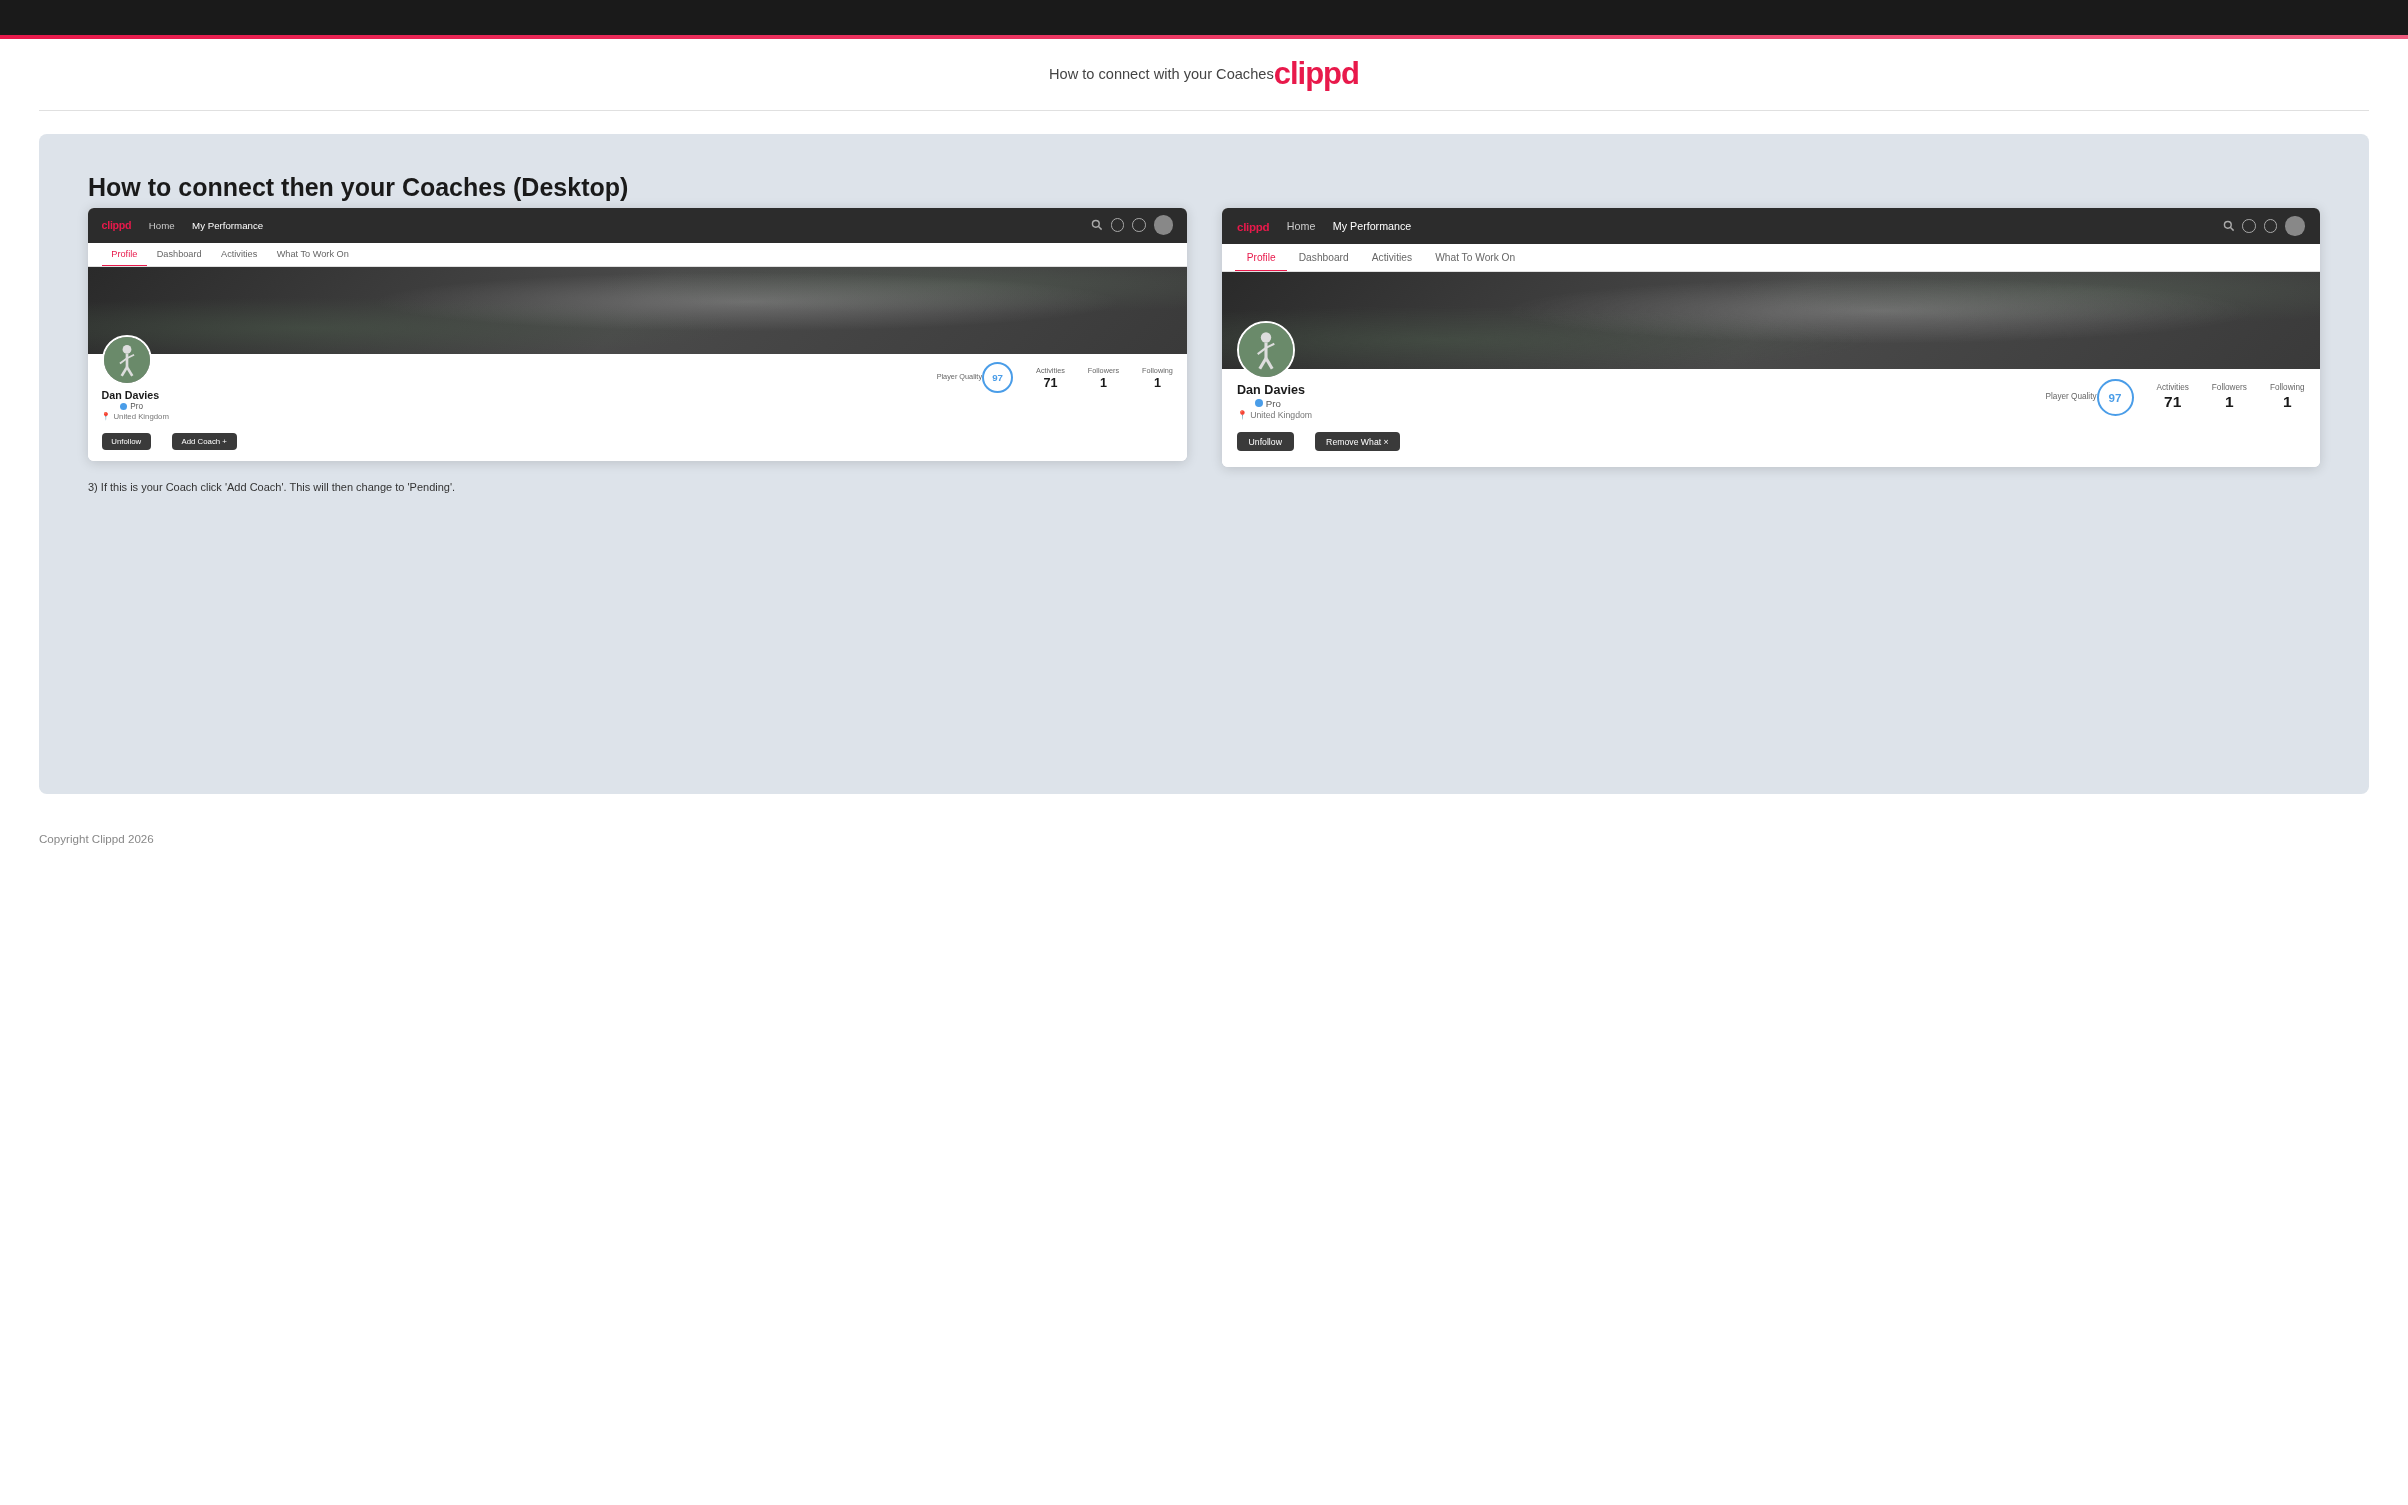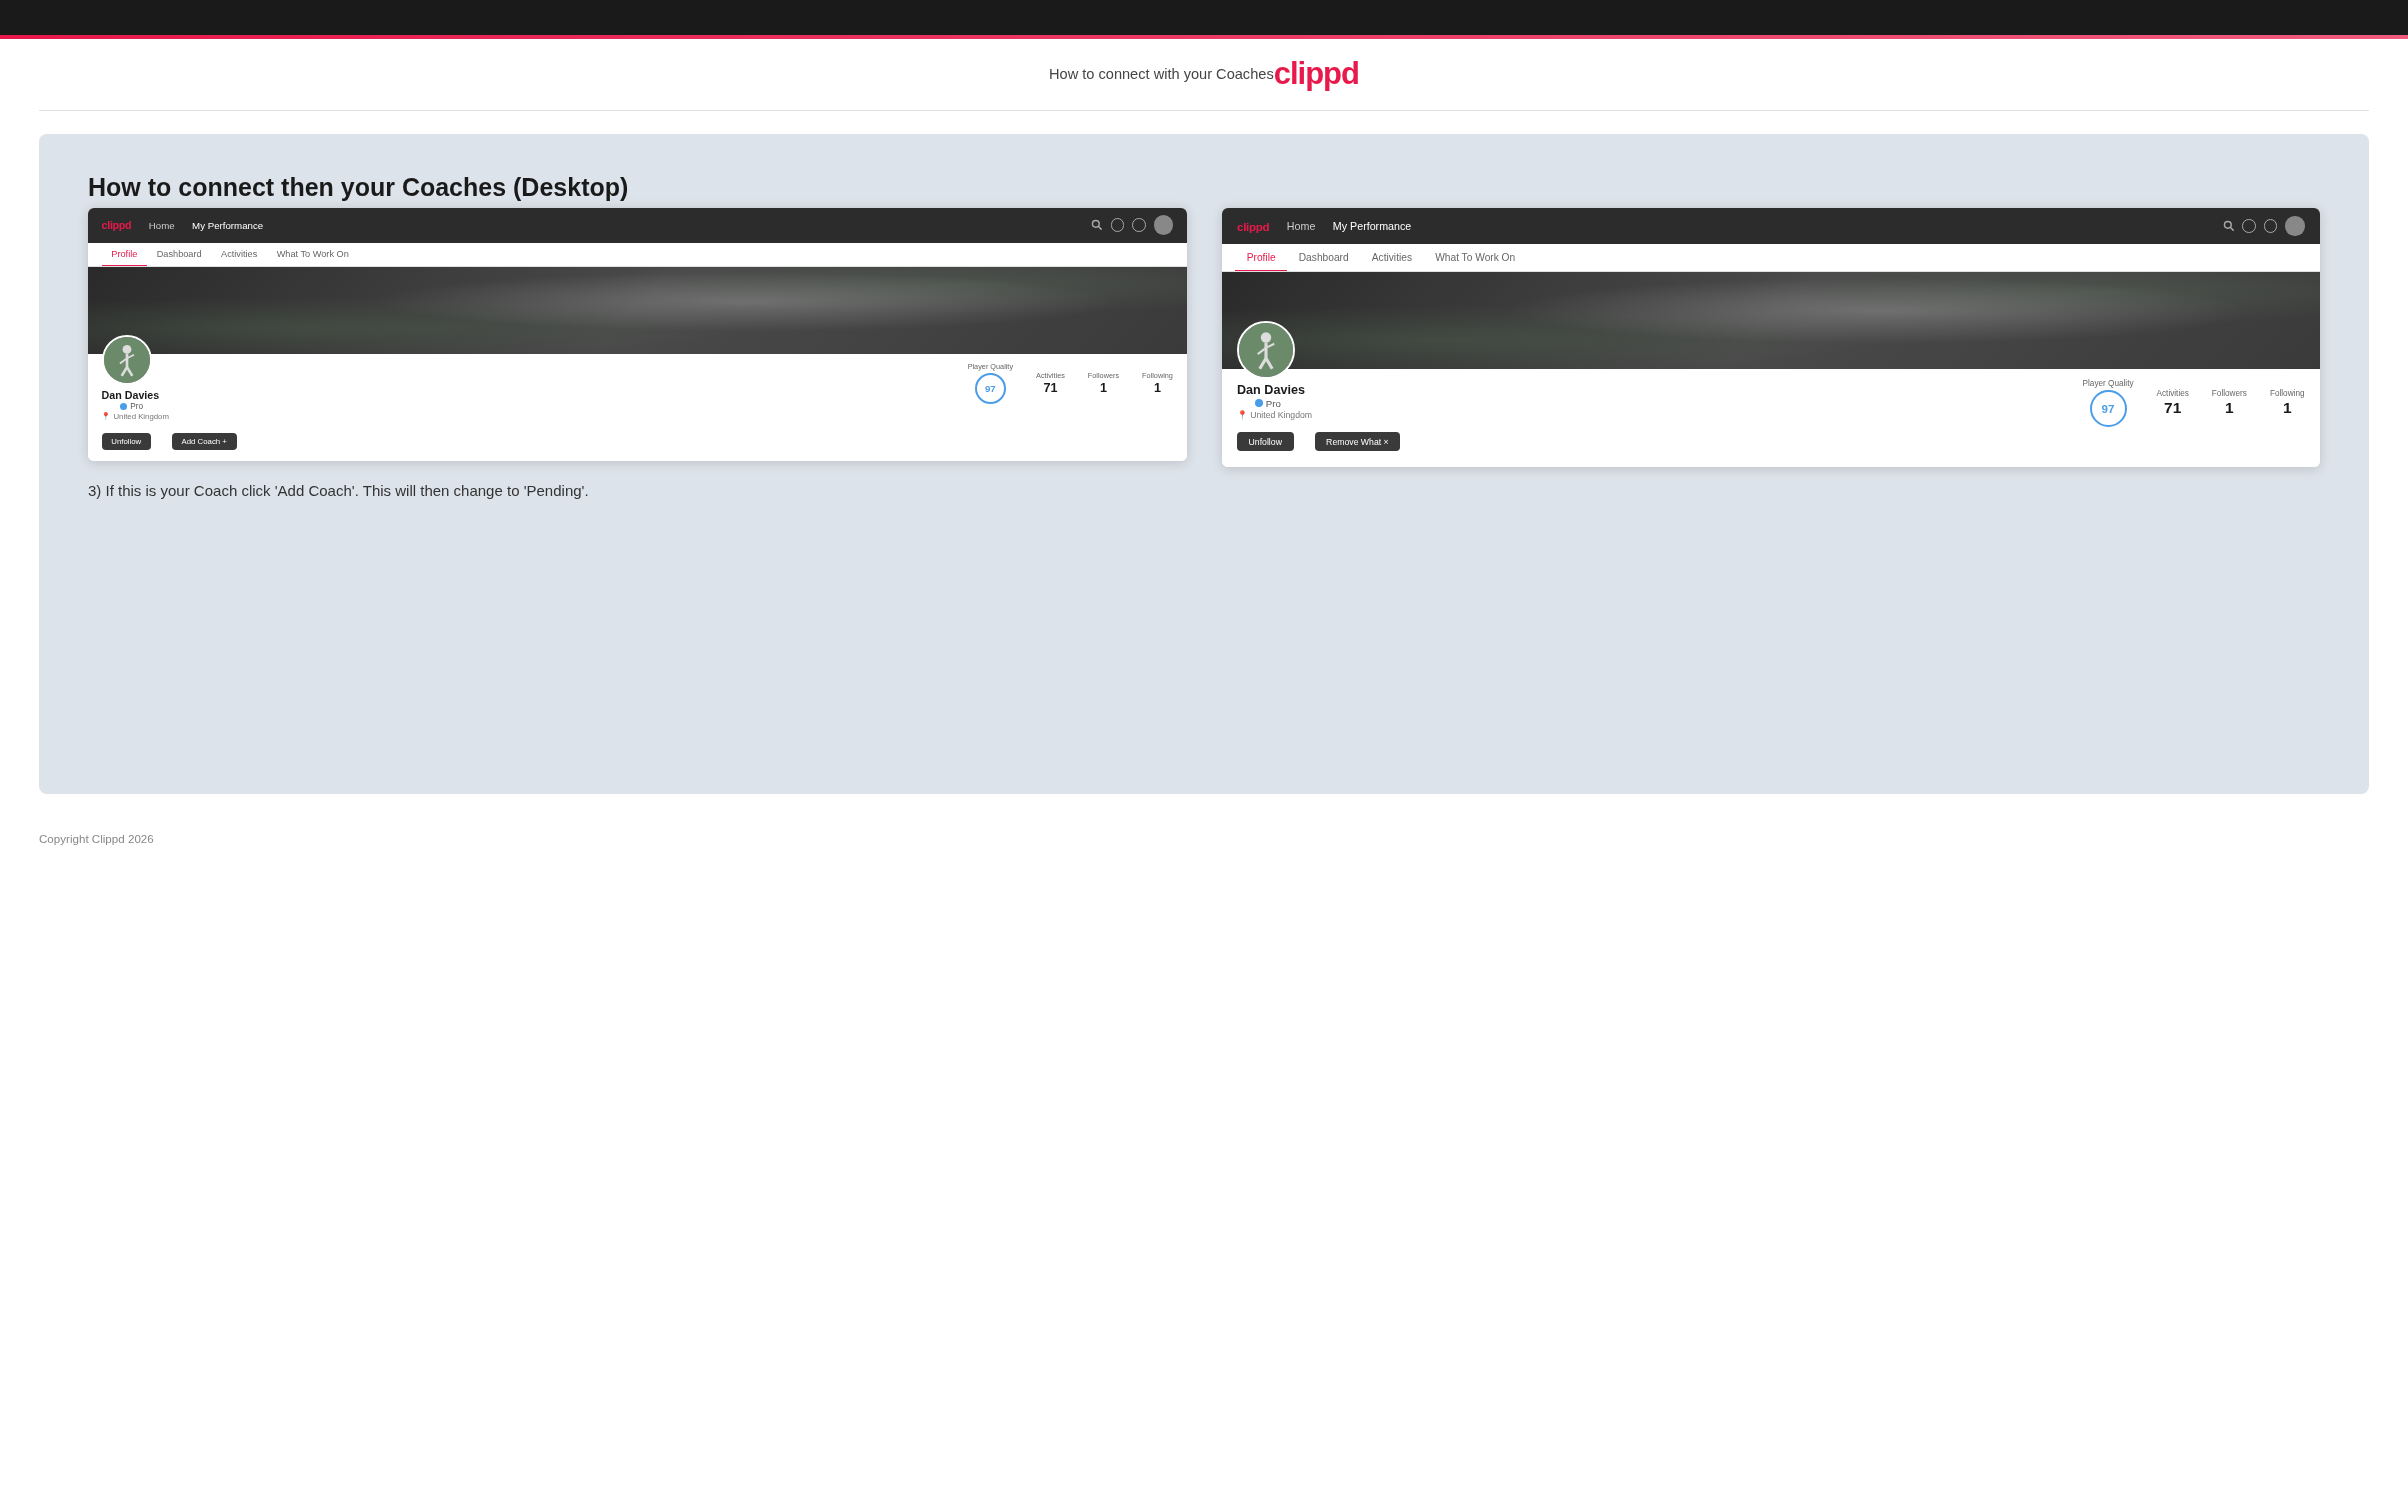--- a/index.html
+++ b/index.html
@@ -227,21 +227,21 @@
     }
 
     .mock-location {
       font-size: 7.8px;
       color: #777;
       margin-top: 1px;
     }
 
     .mock-quality {
       display: flex;
-      flex-direction: column;
+      flex-direction: row;
       align-items: center;
     }
 
     .mock-quality-label {
       font-size: 7.3px;
       color: #666;
       margin-bottom: 1.9px;
     }
 
     .mock-quality-circle {
@@ -306,21 +306,21 @@
     .mock-btn-remove {
       background: #3a3a3a;
       color: #fff;
       display: flex;
       align-items: center;
       gap: 2.9px;
     }
 
     
     .description-text {
-      font-size: 15px;
+      font-size: 11px;
       color: #333;
       line-height: 1.6;
     }
 
     
     .footer {
       padding: 15.5px 39px;
       font-size: 11.6px;
       color: #888;
     }

